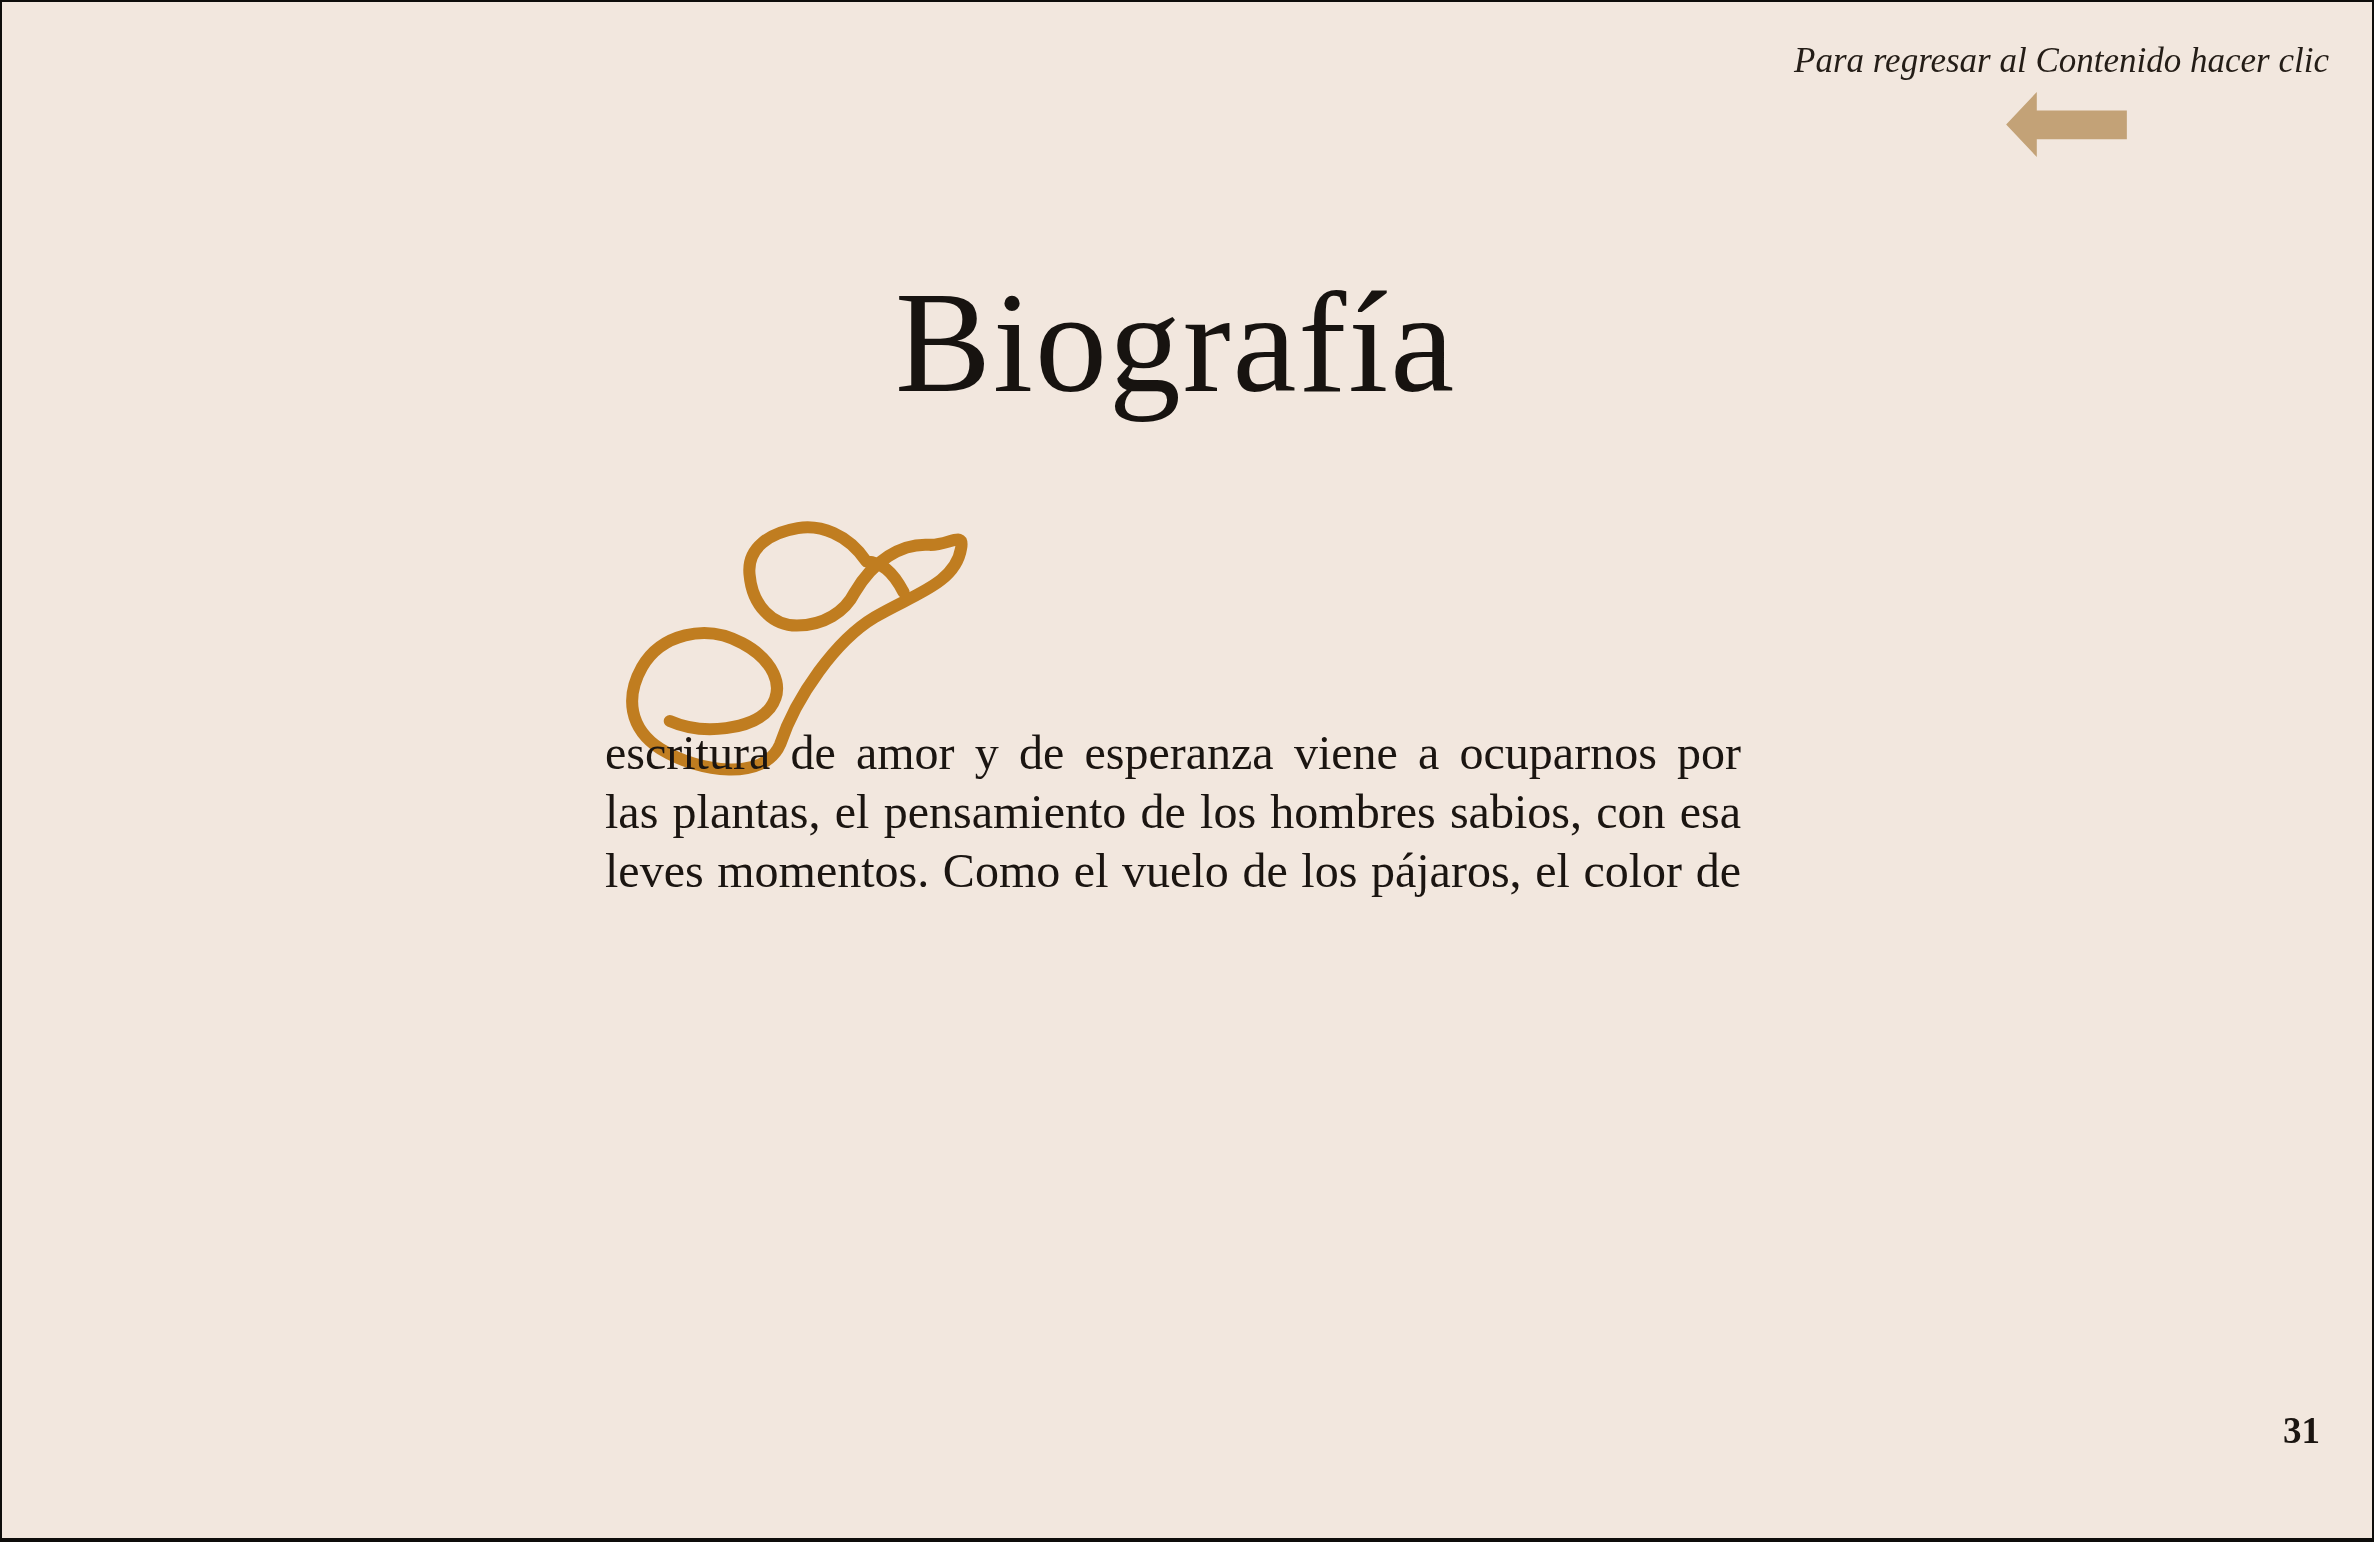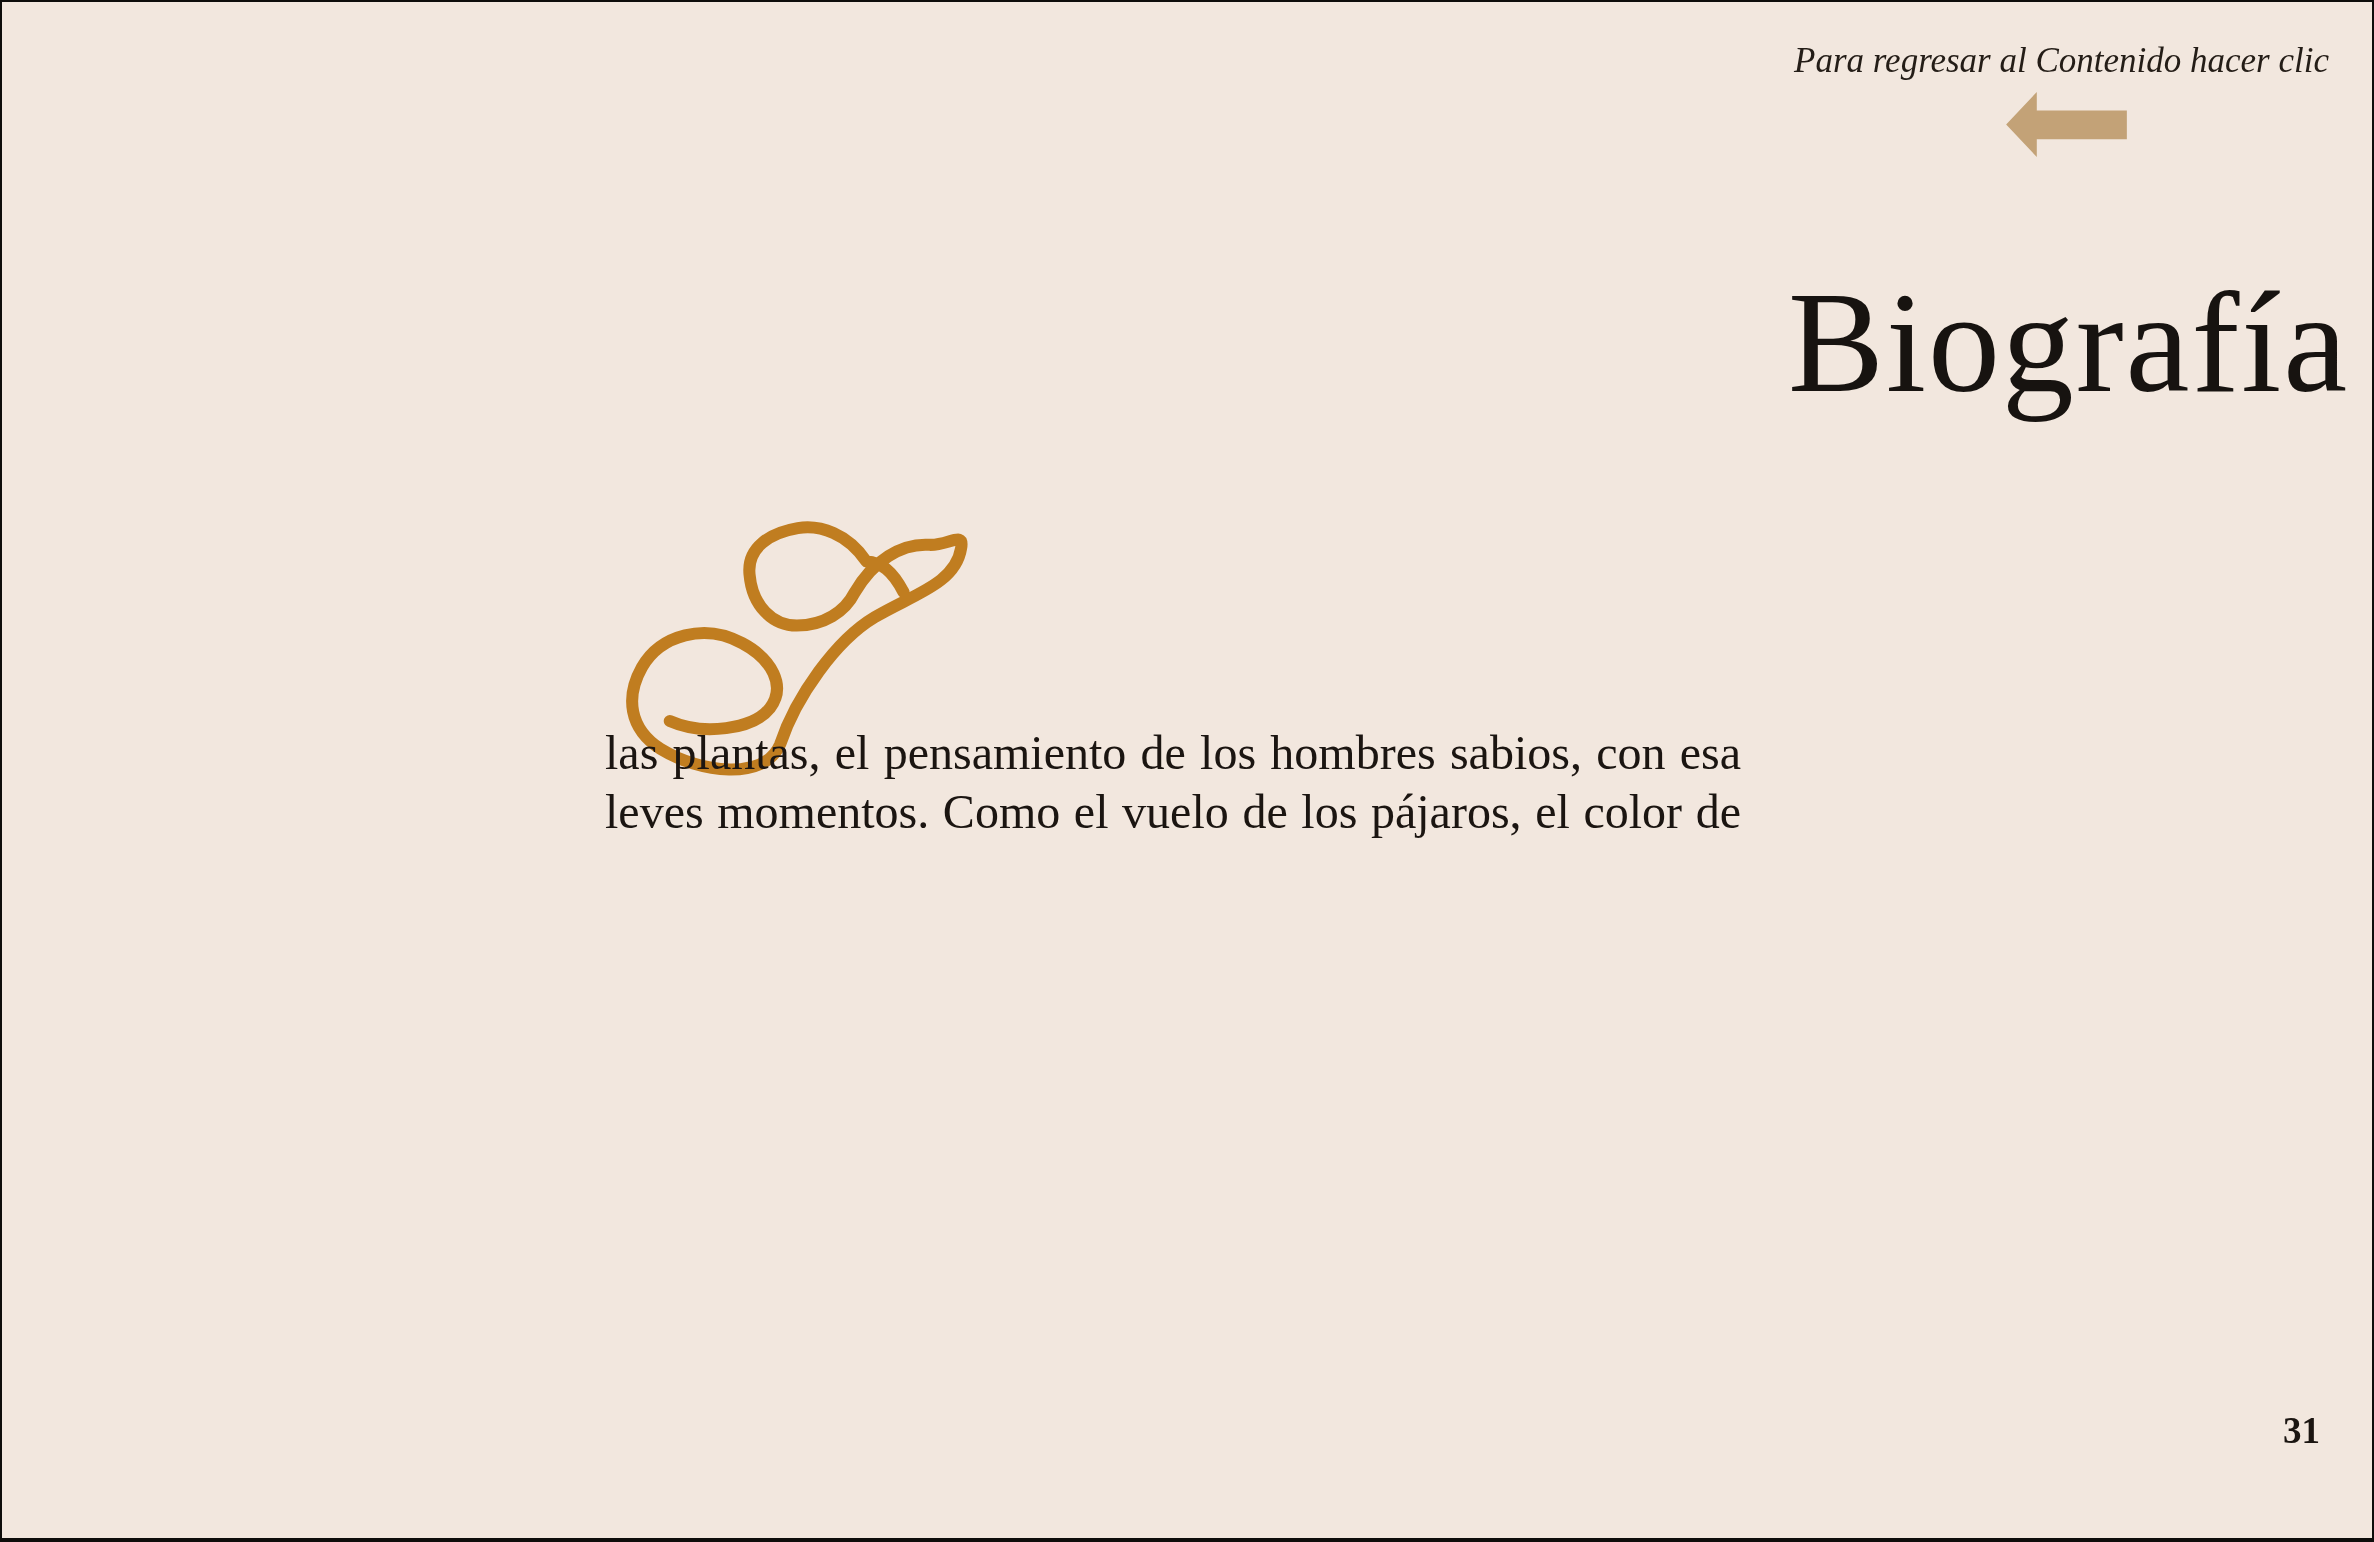--- a/index.html
+++ b/index.html
@@ -30,21 +30,21 @@
   }
   .back-arrow{
     position:absolute;
     left:2004px;top:90px;
     width:121px;height:65px;
   }
   .title{
     position:absolute;
     left:0;top:258px;
     width:2347px;
-    text-align:right;
+    text-align:center;
     font-size:144px;
     letter-spacing:1.9px;
     line-height:1.15;
     color:#171310;
     margin:0;
     font-weight:normal;
   }
   .dropcap-svg{
     position:absolute;
     left:612px;top:515px;
@@ -98,20 +98,21 @@
              C 368,72 321,84 281,108
              C 239,133 196,194 179,245
              C 162,285 92,276 50,250
              C 16,228 12,194 30,162
              C 50,127 98,114 138,136
              C 170,153 186,182 168,206
              C 150,229 96,236 60,220" fill="none" stroke-width="13" stroke-linecap="round" stroke-linejoin="round" stroke="#c07d20"></path>
   </svg>
 
   <div class="body-text">
+    <div class="body-line just">escritura de amor y de esperanza viene a ocuparnos por</div>
     <div class="body-line just">las plantas, el pensamiento de los hombres sabios, con esa</div>
     <div class="body-line just">leves momentos. Como el vuelo de los pájaros, el color de</div>
   </div>
 
   <div class="page-number">31</div>
 
 </div>
 
 
 </body></html>

